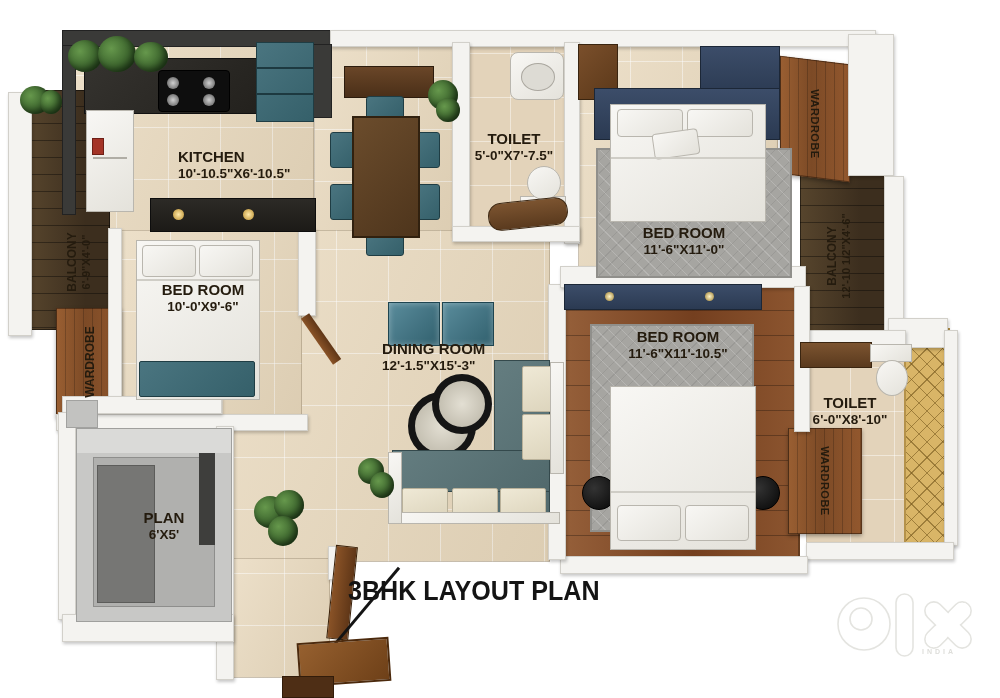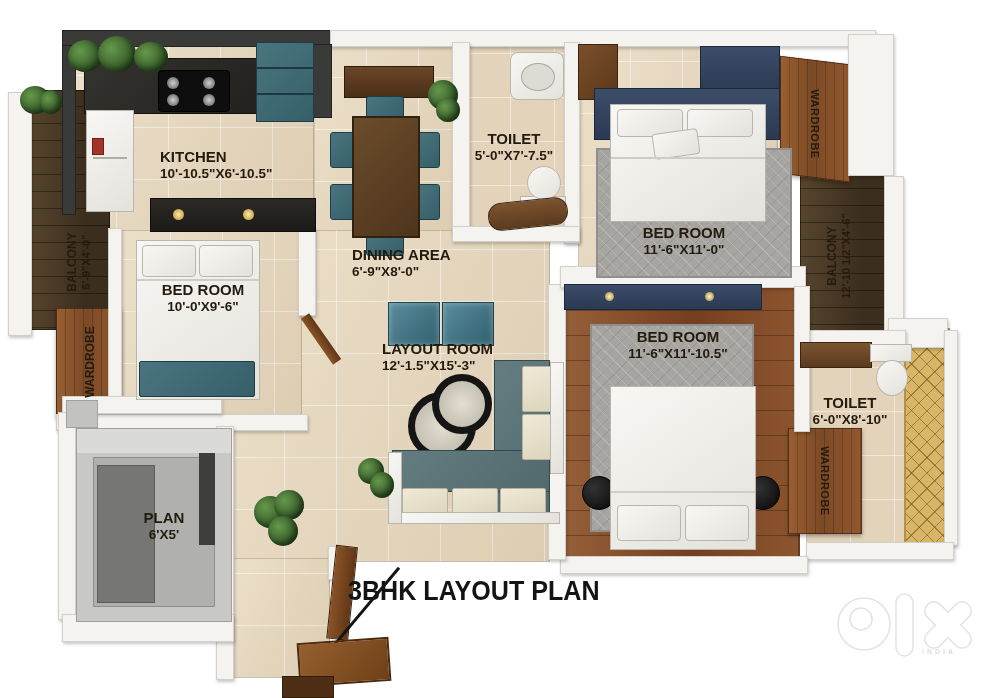--- a/index.html
+++ b/index.html
@@ -223,30 +223,26 @@
   <div class="abs" style="left:66px;top:400px;width:30px;height:26px;background:#c2c2c0;border:1px solid #a2a2a0"></div>
 
   <div class="abs white-furn" style="left:136px;top:240px;width:122px;height:158px">
     <div class="abs white-furn" style="left:5px;top:4px;width:52px;height:30px;border-radius:4px"></div>
     <div class="abs white-furn" style="left:62px;top:4px;width:52px;height:30px;border-radius:4px"></div>
     <div class="abs" style="left:0;top:38px;width:100%;height:2px;background:#cfcdc6"></div>
     <div class="abs teal" style="left:2px;top:120px;width:114px;height:34px;border-radius:2px"></div>
   </div>
   <div class="abs" style="left:300px;top:316px;width:10px;height:56px;background:linear-gradient(90deg,#8a5327,#5f3617);transform:rotate(-35deg);transform-origin:top center"></div>
 
-  <div class="lbl" style="left:160px;top:148px">
+  <div class="lbl" style="left:178px;top:148px">
     <div>KITCHEN</div>
     <div class="dims">10'-10.5"X6'-10.5"</div>
   </div>
-  <div class="lbl" style="left:352px;top:246px">
-    <div>DINING AREA</div>
-    <div class="dims">6'-9"X8'-0"</div>
-  </div>
   <div class="lbl" style="left:382px;top:340px">
-    <div>LAYOUT ROOM</div>
+    <div>DINING ROOM</div>
     <div class="dims">12'-1.5"X15'-3"</div>
   </div>
   <div class="lbl c" style="left:514px;top:147px">
     <div>TOILET</div>
     <div class="dims">5'-0"X7'-7.5"</div>
   </div>
   <div class="lbl c" style="left:684px;top:241px">
     <div>BED ROOM</div>
     <div class="dims">11'-6"X11'-0"</div>
   </div>

